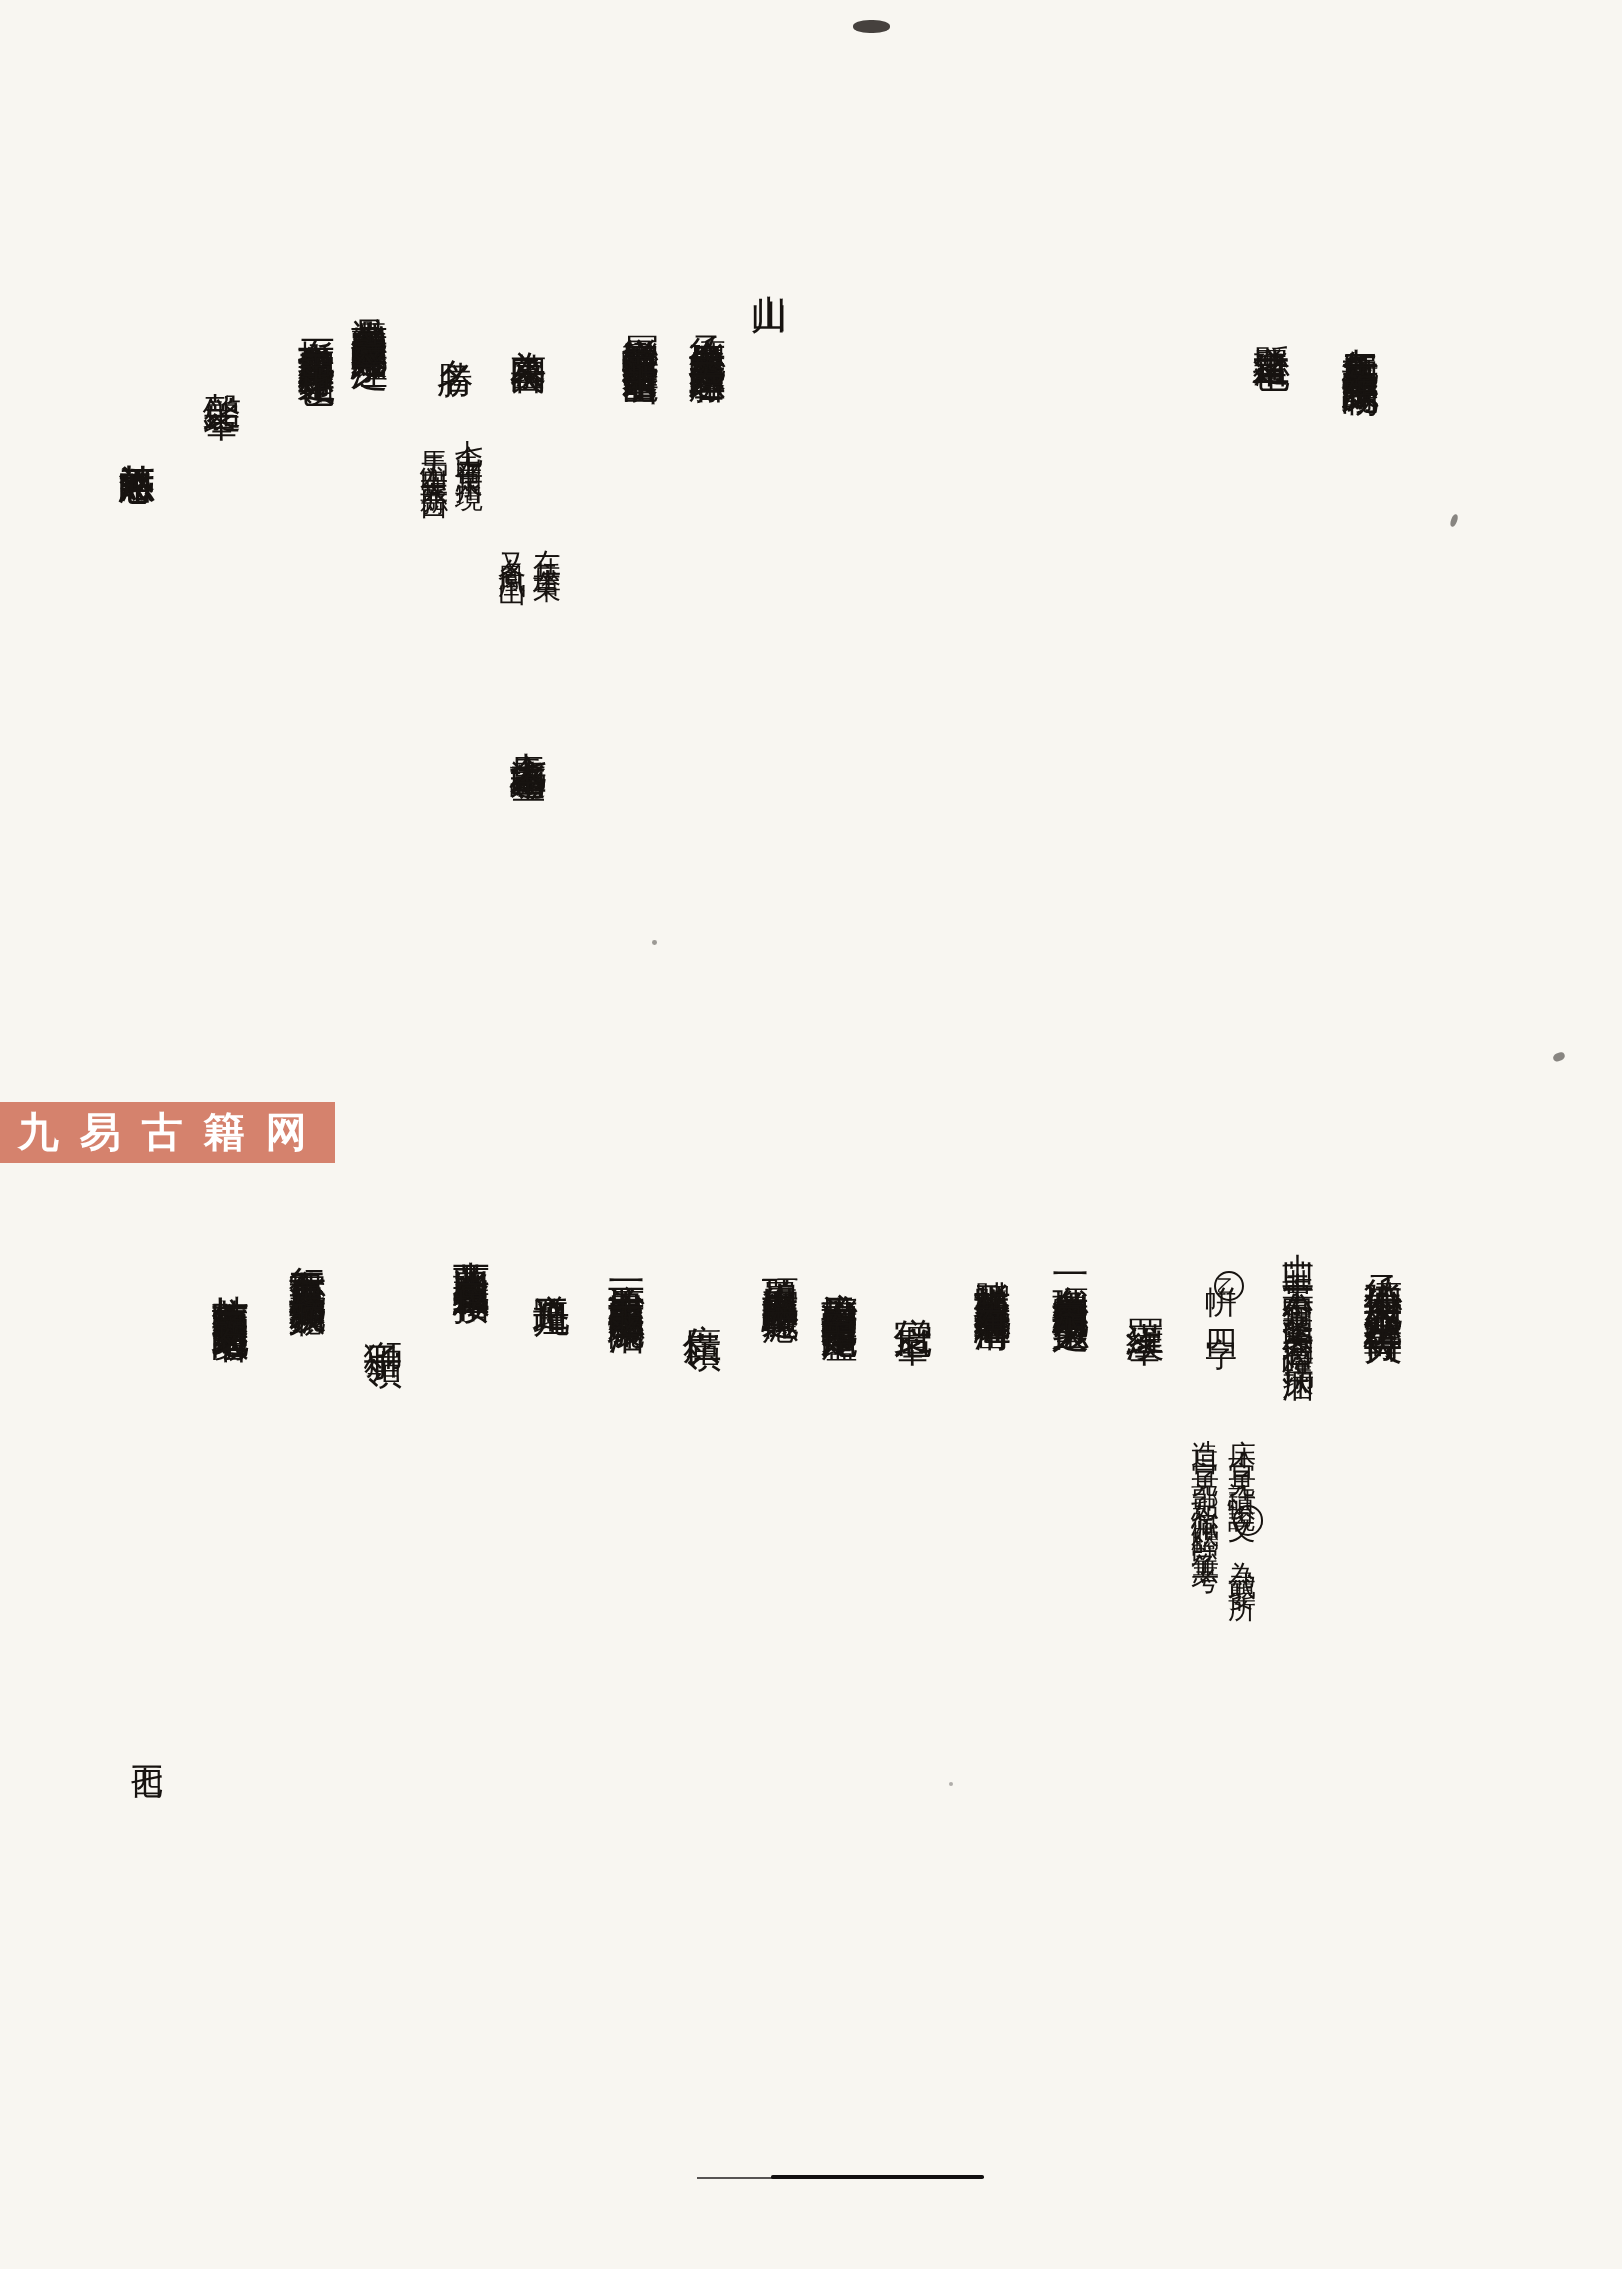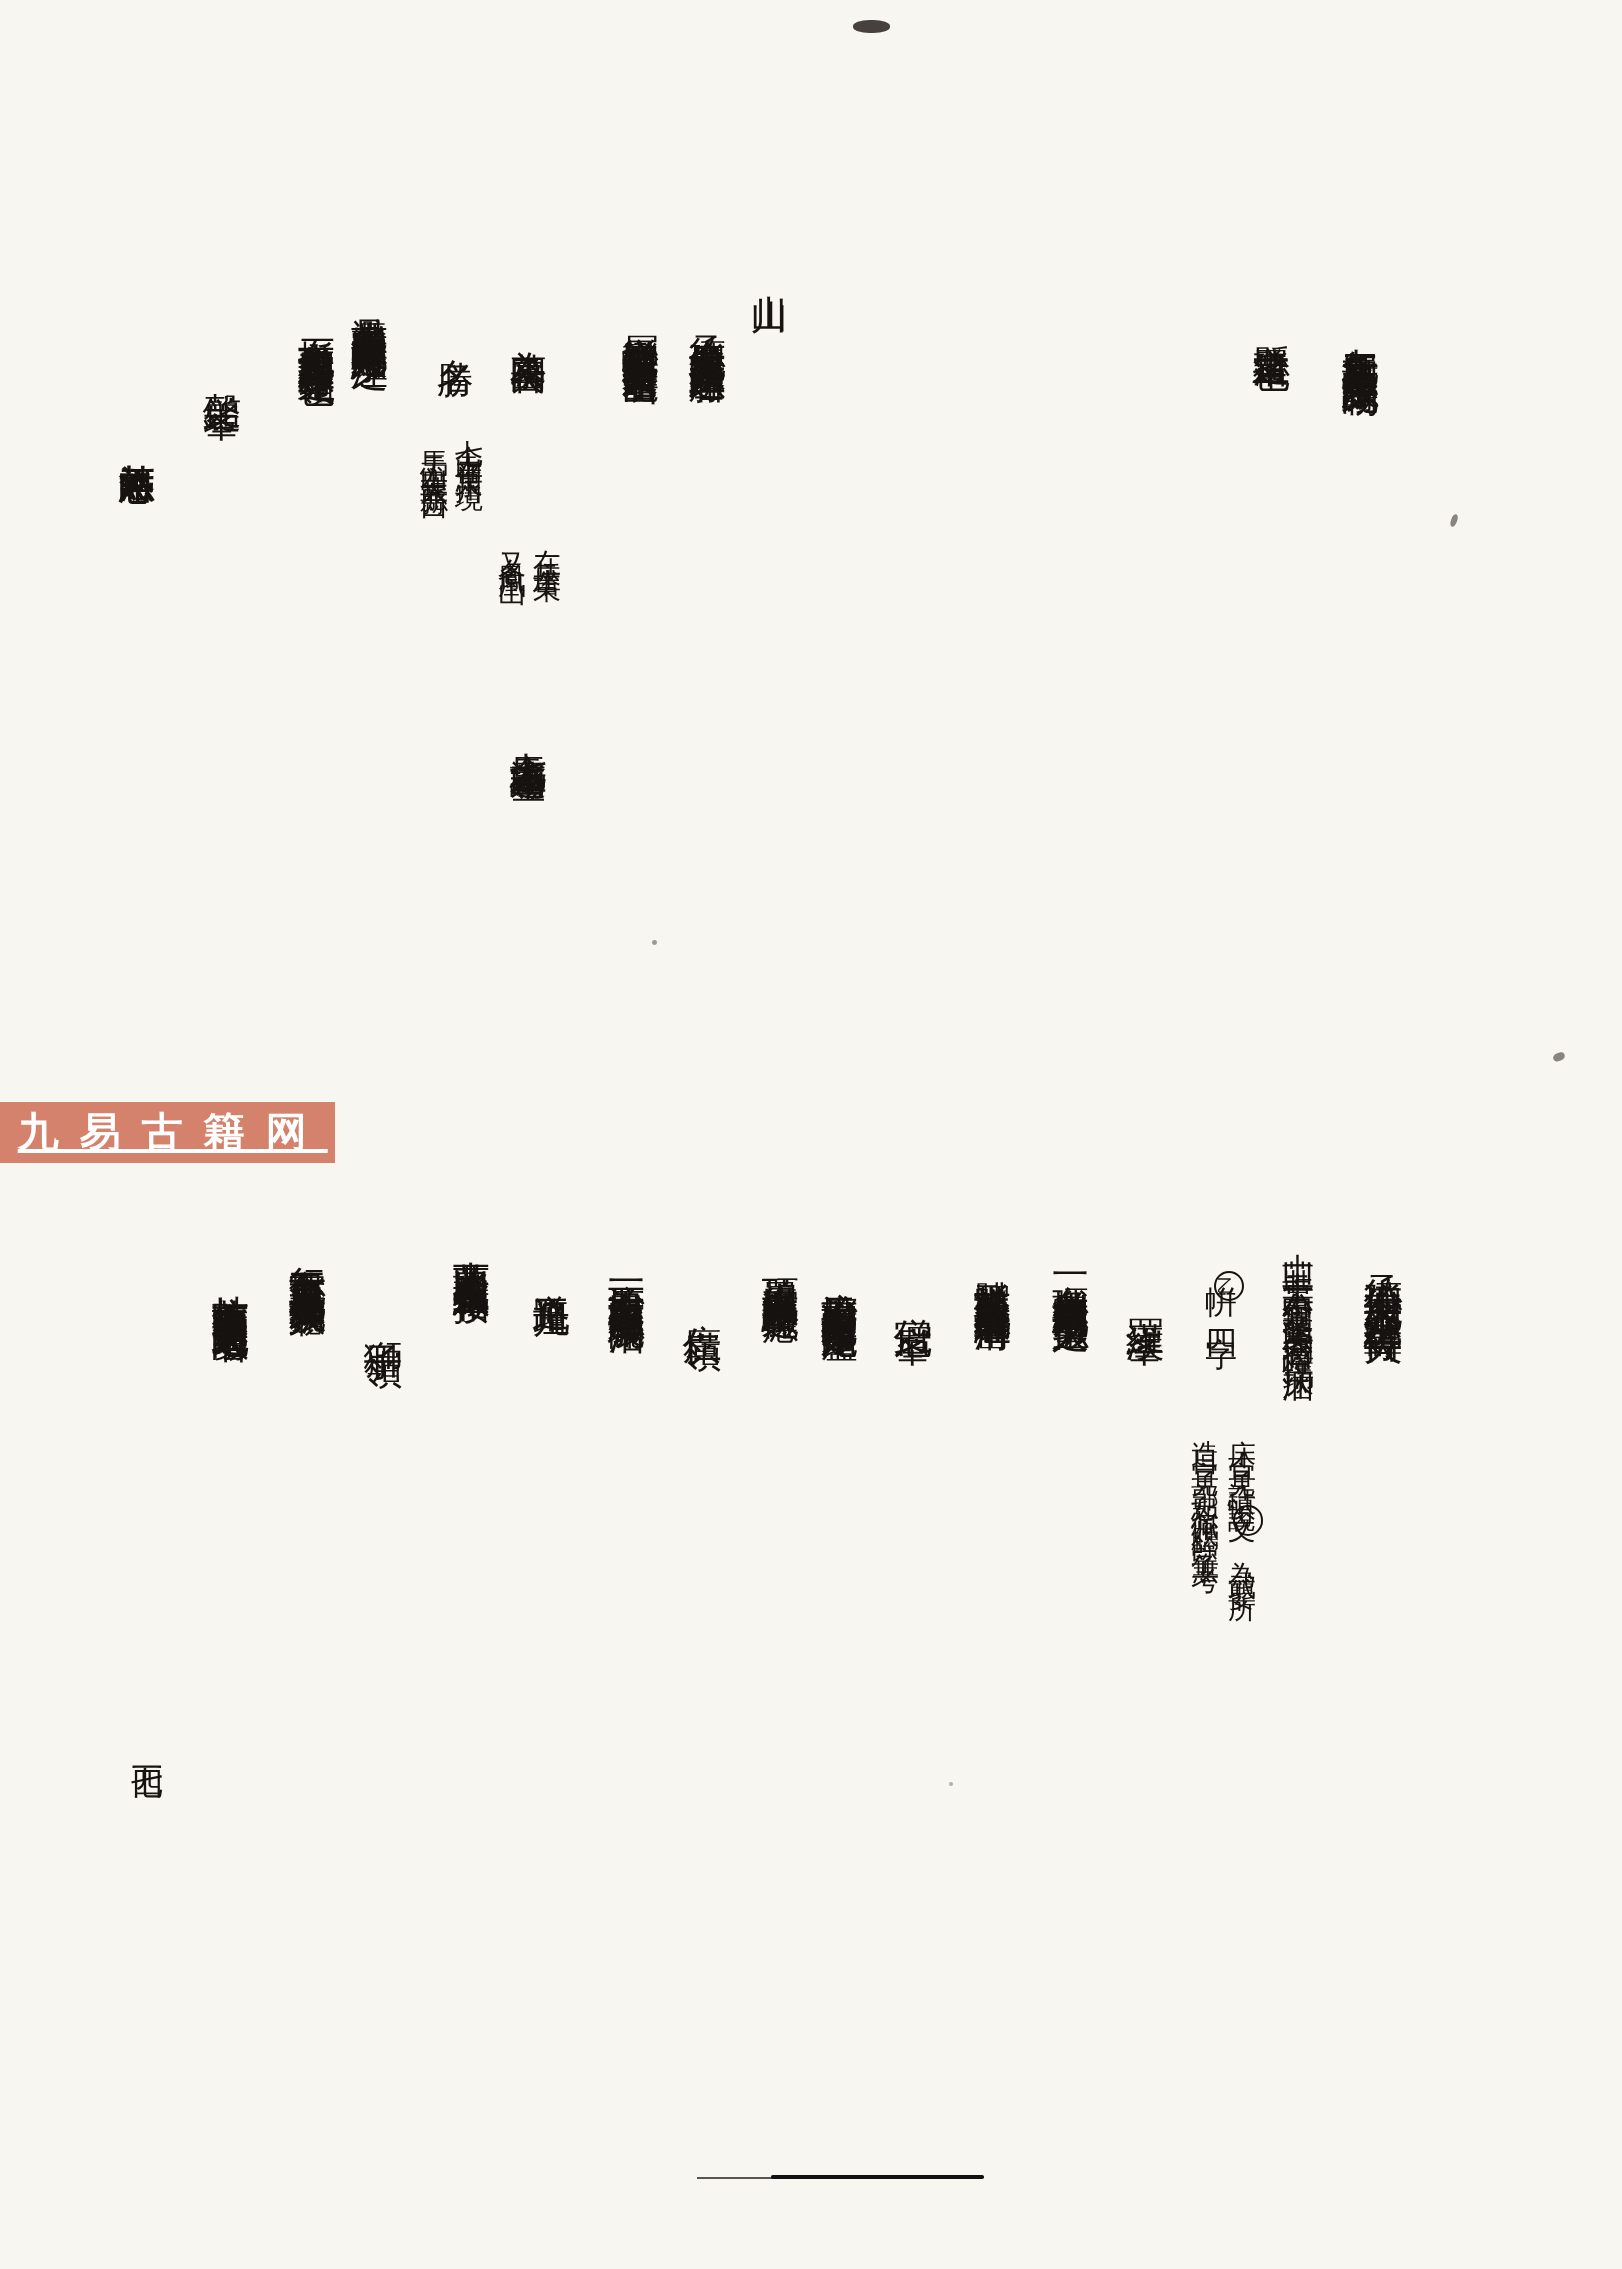--- a/index.html
+++ b/index.html
@@ -75,21 +75,21 @@
   <div class="vcol notesm" style="left:454px;top:417px">七金山在平泉州境</div>
   <div class="vcol notesm" style="left:419px;top:428px">馬盂山在大寧縣西</div>
 
   <div class="vcol body" style="left:349px;top:288px">避暑山莊巖壑獻秀鎚峯東峙則酈道元水經注之</div>
   <div class="vcol body" style="left:296px;top:310px">石挺也廣仁西控則王曾行程錄之墨斗嶺也</div>
 
   <div class="vcol heading" style="left:201px;top:362px">磬鎚峯</div>
 
   <div class="vcol titlev" style="left:117px;top:436px">熱河志略</div>
 
-  <div class="watermark" style="background: rgb(213, 130, 109); color: rgb(255, 255, 255); text-decoration: underline;">九易古籍网</div>
+  <div class="watermark" style="background: rgb(213, 130, 109); color: rgb(255, 255, 255);">九易古籍网</div>
 
   <div class="vcol bodyw" style="left:1362px;top:1243px">承德府治東北十六里下鋭上豐碠停倚天</div>
   <div class="vcol noteb2" style="left:1281px;top:1228px">山莊三十六景中有鎚峯落照峯側石幢一鐫床洇</div>
 
   <div class="vcol noteb2" style="left:1204px;top:1261px"><span>帲</span><span class="circ">乙</span><span>四字</span></div>
   <div class="vcol noteb3" style="left:1227px;top:1417px"><span>床古字見許慎說文</span><span class="circ">乙</span><span>為武嬰所</span></div>
   <div class="vcol noteb3" style="left:1190px;top:1417px">造日字見郭忠恕佩觿餘字無考</div>
 
   <div class="vcol heading" style="left:1124px;top:1287px">羅漢峯</div>
   <div class="vcol body" style="left:1050px;top:1255px">一名彌勒峯府治東南九里岡巒曼衍望之似人</div>

